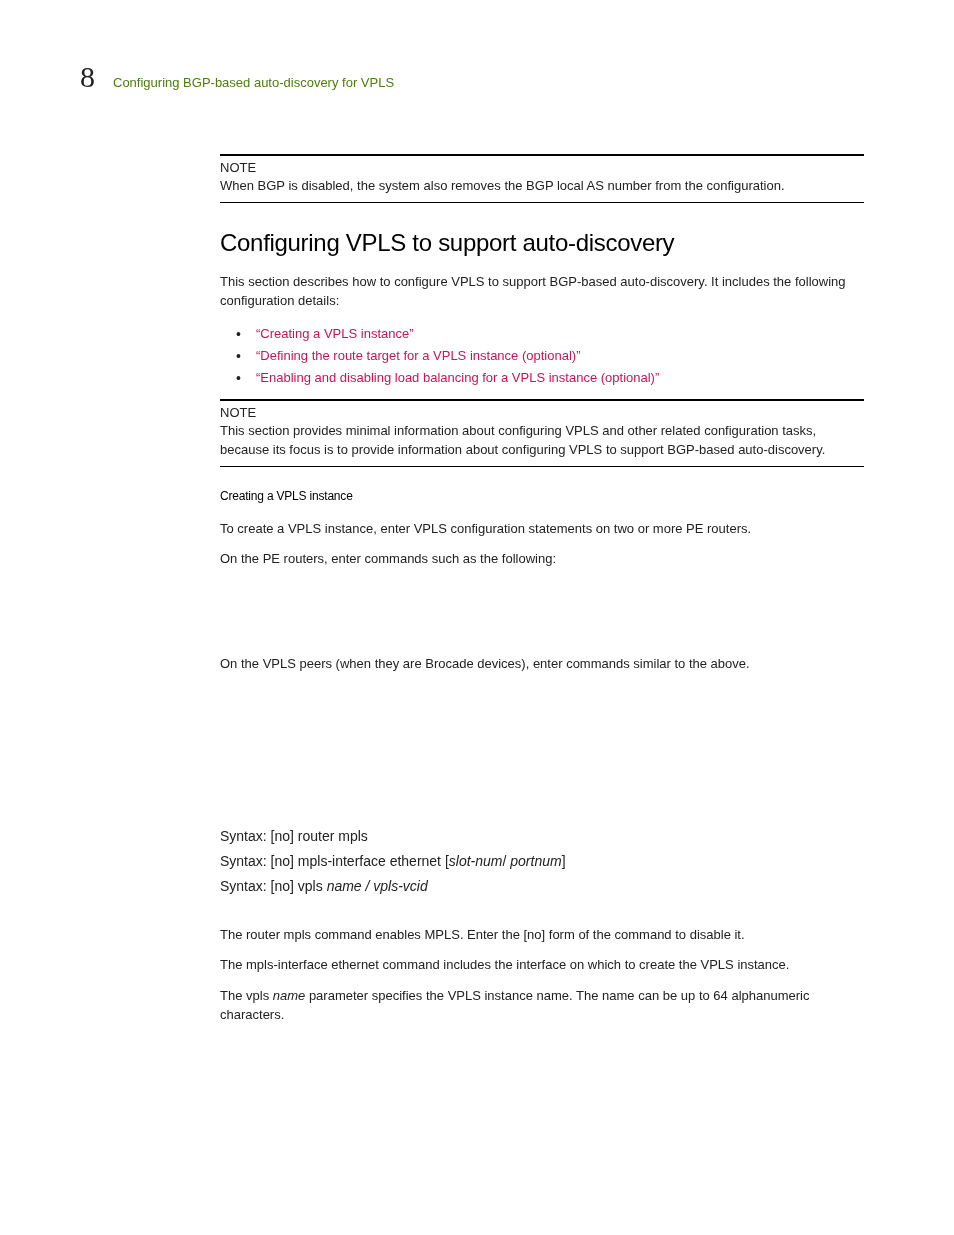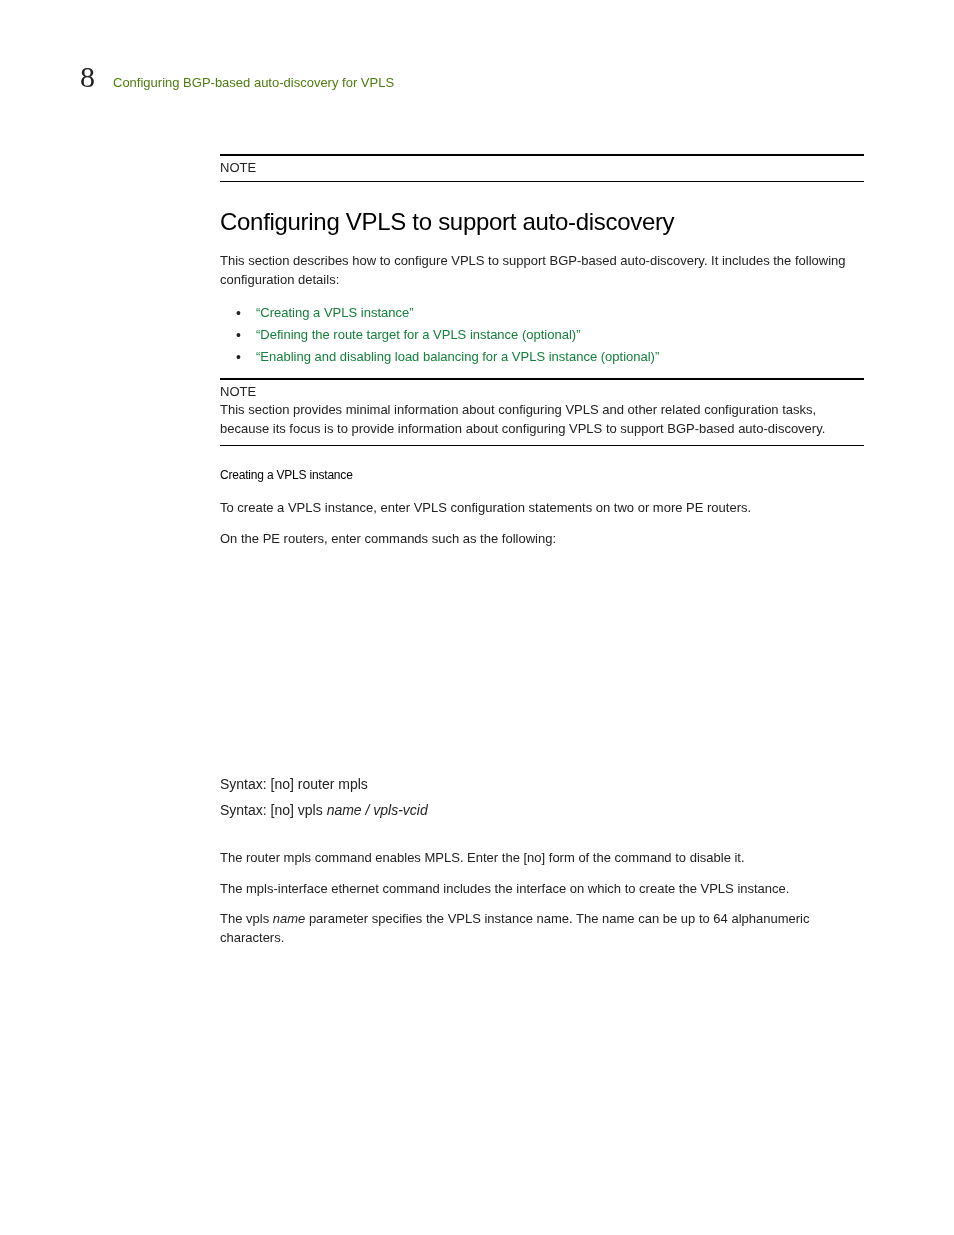--- a/index.html
+++ b/index.html
@@ -91,21 +91,21 @@
     padding-left: 20px;
     color: #4a7bb5;
   }
   ul.bullets li::before {
     content: "•";
     position: absolute;
     left: 0;
     color: #222;
     font-size: 14px;
   }
-  .link { color: #15803d; }
+  .link { color: #be185d; }
   .syntax-block { margin: 18px 0 26px 0; }
   .syntax-line {
     font-size: 14px;
     line-height: 1.8;
     color: #222;
   }
   .syntax-prefix { display: inline-block; }
   em.param { font-style: italic; }
   .gap-small { height: 74px; }
   .gap-med { height: 120px; }
@@ -117,20 +117,21 @@
 
   <div class="header-row">
     <div class="chapter-num">8</div>
     <div class="header-title">Configuring BGP-based auto-discovery for VPLS</div>
   </div>
 
   <div class="content">
 
     <div class="note-block">
       <div class="note-label">NOTE</div>
+      <div class="note-text">When BGP is disabled, the system also removes the BGP local AS number from the configuration.</div>
     </div>
 
     <h2 class="section-title">Configuring VPLS to support auto-discovery</h2>
 
     <p class="body">This section describes how to configure VPLS to support BGP-based auto-discovery. It includes the following configuration details:</p>
 
     <ul class="bullets">
       <li><span class="link">“Creating a VPLS instance”</span></li>
       <li><span class="link">“Defining the route target for a VPLS instance (optional)”</span></li>
       <li><span class="link">“Enabling and disabling load balancing for a VPLS instance (optional)”</span></li>
@@ -141,26 +142,30 @@
       <div class="note-text">This section provides minimal information about configuring VPLS and other related configuration tasks, because its focus is to provide information about configuring VPLS to support BGP-based auto-discovery.</div>
     </div>
 
     <h3 class="subsection-title">Creating a VPLS instance</h3>
 
     <p class="body">To create a VPLS instance, enter VPLS configuration statements on two or more PE routers.</p>
     <p class="body">On the PE routers, enter commands such as the following:</p>
 
     <div class="gap-small"></div>
 
+    <p class="body">On the VPLS peers (when they are Brocade devices), enter commands similar to the above.</p>
 
     <div class="gap-med"></div>
 
     <div class="syntax-block">
       <div class="syntax-line">
         <span class="syntax-prefix">Syntax:</span><span> [no] router mpls</span>
+      </div>
+      <div class="syntax-line">
+        <span class="syntax-prefix">Syntax:</span><span> [no] mpls-interface ethernet [</span><em class="param">slot-num</em><span>/ </span><em class="param">portnum</em><span>]</span>
       </div>
       <div class="syntax-line">
         <span class="syntax-prefix">Syntax:</span><span> [no] vpls  </span><em class="param">name / vpls-vcid</em>
       </div>
     </div>
 
     <p class="body">The router mpls command enables MPLS. Enter the [no] form of the command to disable it.</p>
     <p class="body">The mpls-interface ethernet command includes the interface on which to create the VPLS instance.</p>
     <p class="body">
       <span>The vpls </span><em class="param">name</em><span> parameter specifies the VPLS instance name. The name can be up to 64 alphanumeric characters.</span>

